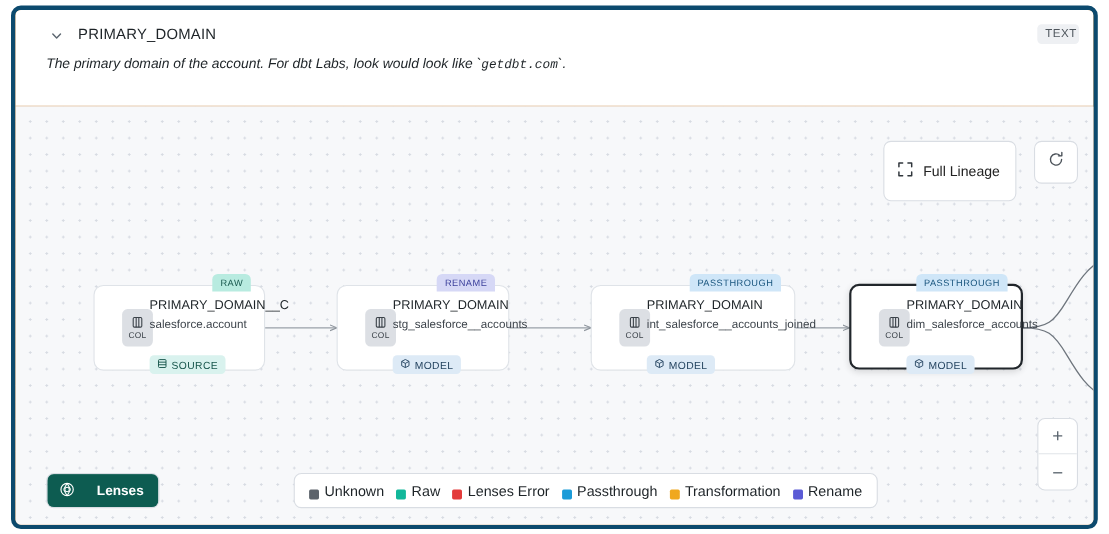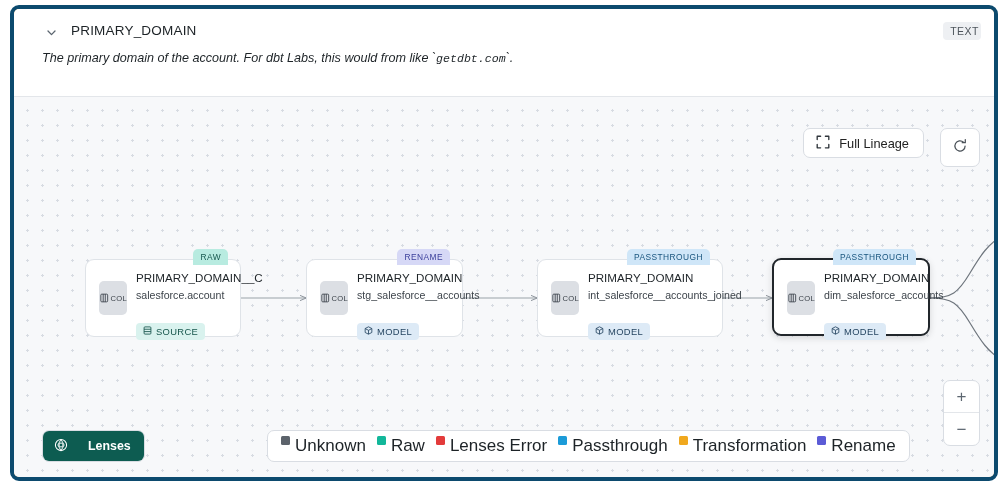--- a/index.html
+++ b/index.html
@@ -72,21 +72,21 @@
     background-color: #f7f8fa;
     background-image: radial-gradient(#d7dbe2 1px, transparent 1.1px);
     background-size: 15px 15px;
     background-position: 6px 6px;
     overflow: hidden;
   }
 
   
   .btn-full {
     position: absolute; right: 76px; top: 31px;
-    height: 30px; padding: 0 14px 0 12px;
+    height: 55px; padding: 0 14px 0 12px;
     display: flex; align-items: center; gap: 9px;
     background: #fff; border: 1px solid #d9dde3; border-radius: 7px;
     font-size: 12.8px; color: #222;
   }
   .btn-refresh {
     position: absolute; right: 20px; top: 31px;
     width: 40px; height: 39px;
     display: flex; align-items: center; justify-content: center;
     background: #fff; border: 1px solid #d9dde3; border-radius: 7px;
   }
@@ -110,24 +110,24 @@
     background: #fff;
     border: 1px solid #dfe3e8;
     border-radius: 9px;
     height: 78px;
   }
   .node.selected {
     border: 2px solid #21262b;
     box-shadow: 0 2px 7px rgba(0,0,0,.14);
   }
   .node .colbox {
-    position: absolute; left: 13px; top: 21px;
+    position: absolute; left: 25px; top: 21px;
     width: 28px; height: 34px;
     background: #dcdfe4; border-radius: 5px;
-    display: flex; 
+    display: flex; flex-direction: column;
     align-items: center; justify-content: center; gap: 1px;
   }
   .node .colbox span { font-size: 7.6px; color:#3b4249; letter-spacing:.3px; }
   .node .nname {
     position: absolute; left: 50px; top: 11px;
     font-size: 11.6px; color: #1d2327; white-space: nowrap;
   }
   .node .nsub {
     position: absolute; left: 50px; top: 29px;
     font-size: 10.6px; color: #3d444b; white-space: nowrap;
@@ -170,21 +170,21 @@
     background: #fff; color: #1d2327;
     padding: 0 12px 0 11px; font-size: 12.4px;
   }
 
   .legend {
     position: absolute; left: 253px; top: 333px;
     height: 32px; display: flex; align-items: center; gap: 11px;
     padding: 0 13px;
     background: #fff; border: 1px solid #d9dde3; border-radius: 7px;
   }
-  .lg { display: flex; align-items: flex-start; gap: 5px; font-size: 17px; color:#1d2327; }
+  .lg { display: flex; align-items: flex-end; gap: 5px; font-size: 13px; color:#1d2327; }
   .sw { width: 9px; height: 9px; border-radius: 1.5px; display:block; }
 
   svg.edges { position: absolute; left:0; top:0; width:986px; height:387px; }
 </style>
 </head>
 <body>
 
 <div class="panel">
 
   <div class="header">
@@ -193,21 +193,21 @@
       <svg width="13" height="13" viewBox="0 0 13 13" fill="none">
         <path d="M3 5 L6.5 8.6 L10 5" stroke="#5c6670" stroke-width="1.3" stroke-linecap="round" stroke-linejoin="round"></path>
       </svg>
     </div>
 
     <div class="col-title">PRIMARY_DOMAIN</div>
 
     <div class="type-badge">TEXT</div>
 
     <div class="desc">
-      <span>The primary domain of the account. For dbt Labs, this would from like `</span><span class="code">getdbt.com</span><span>`.</span>
+      <span>The primary domain of the account. For dbt Labs, look would look like `</span><span class="code">getdbt.com</span><span>`.</span>
     </div>
 
 
     <div class="hdr-rule"></div>
   </div>
 
   <div class="canvas">
 
     <svg class="edges">
       <defs>

